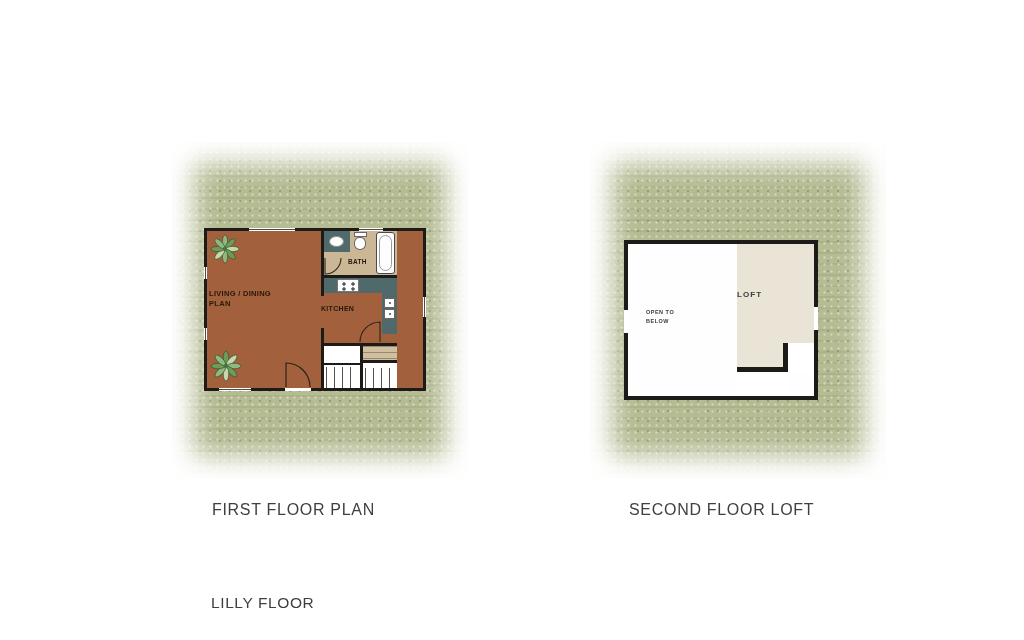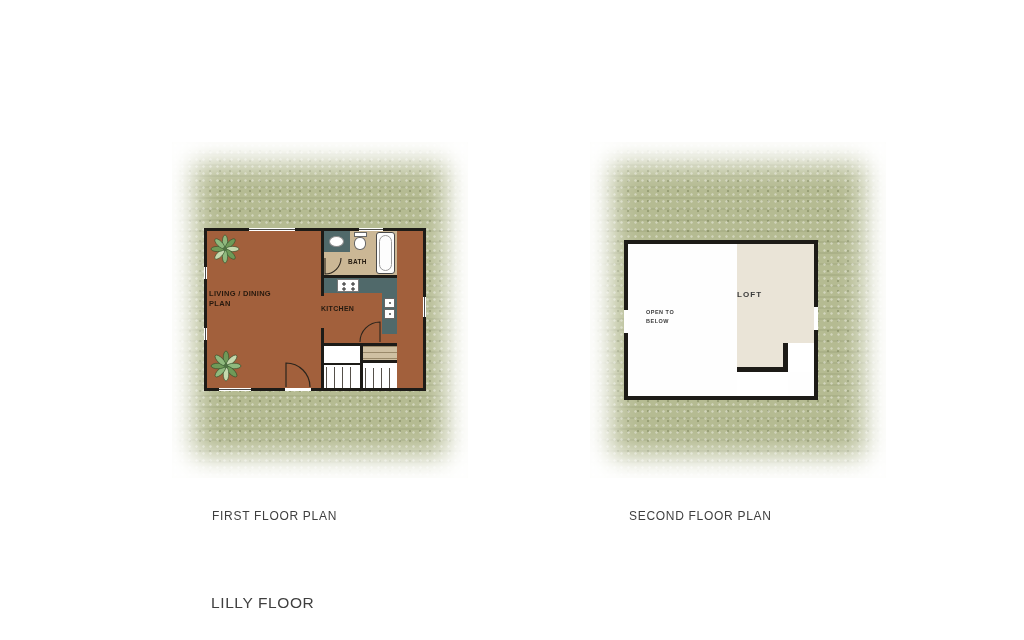--- a/index.html
+++ b/index.html
@@ -93,21 +93,21 @@
   .loft-lower{left:109px;top:99px;width:46px;height:24px;background:var(--loft-beige,#eae4d7);}
   .vwall2{left:155px;top:99px;width:5px;height:29px;background:var(--wall-black,#1d1b17);}
   .hwall2{left:109px;top:123px;width:51px;height:5px;background:var(--wall-black,#1d1b17);}
   .st2-right{left:160px;top:99px;width:26px;height:29px;background:#fff;}
   .st2-bottom{left:109px;top:128px;width:51px;height:24px;background:#fff;}
   .gap{background:#fff;}
   .w2-left{left:-4px;top:66px;width:4px;height:23px;}
   .w2-right{right:-4px;top:63px;width:4px;height:23px;}
 
   
-  .caption{position:absolute;color:var(--caption-gray,#3f3f3f);font-size:12px;letter-spacing:.7px;margin-top:8px;}
+  .caption{position:absolute;color:var(--caption-gray,#3f3f3f);font-size:16px;letter-spacing:.7px;}
   .c1{left:212px;top:501px;} .c2{left:629px;top:501px;}
   .sheet-title{position:absolute;left:211px;top:594px;font-size:15.5px;letter-spacing:.6px;color:var(--caption-gray,#3f3f3f);}
 </style>
 </head>
 <body>
 
 <div class="abs" style="left:0;top:0;width:1024px;height:640px;">
 
   <div class="green g1"></div>
   <div class="green g2"></div>
@@ -208,15 +208,15 @@
       <div style="position:static;">OPEN TO</div>
       <div style="position:static;">BELOW</div>
     </div>
     <div class="lbl loft-label">LOFT</div>
 
     <div class="gap w2-left"></div>
     <div class="gap w2-right"></div>
   </div>
 
   <div class="caption c1">FIRST FLOOR PLAN</div>
-  <div class="caption c2">SECOND FLOOR PLAN</div>
+  <div class="caption c2">SECOND FLOOR LOFT</div>
   <div class="sheet-title">LILLY FLOOR</div>
 </div>
 
 </body></html>

